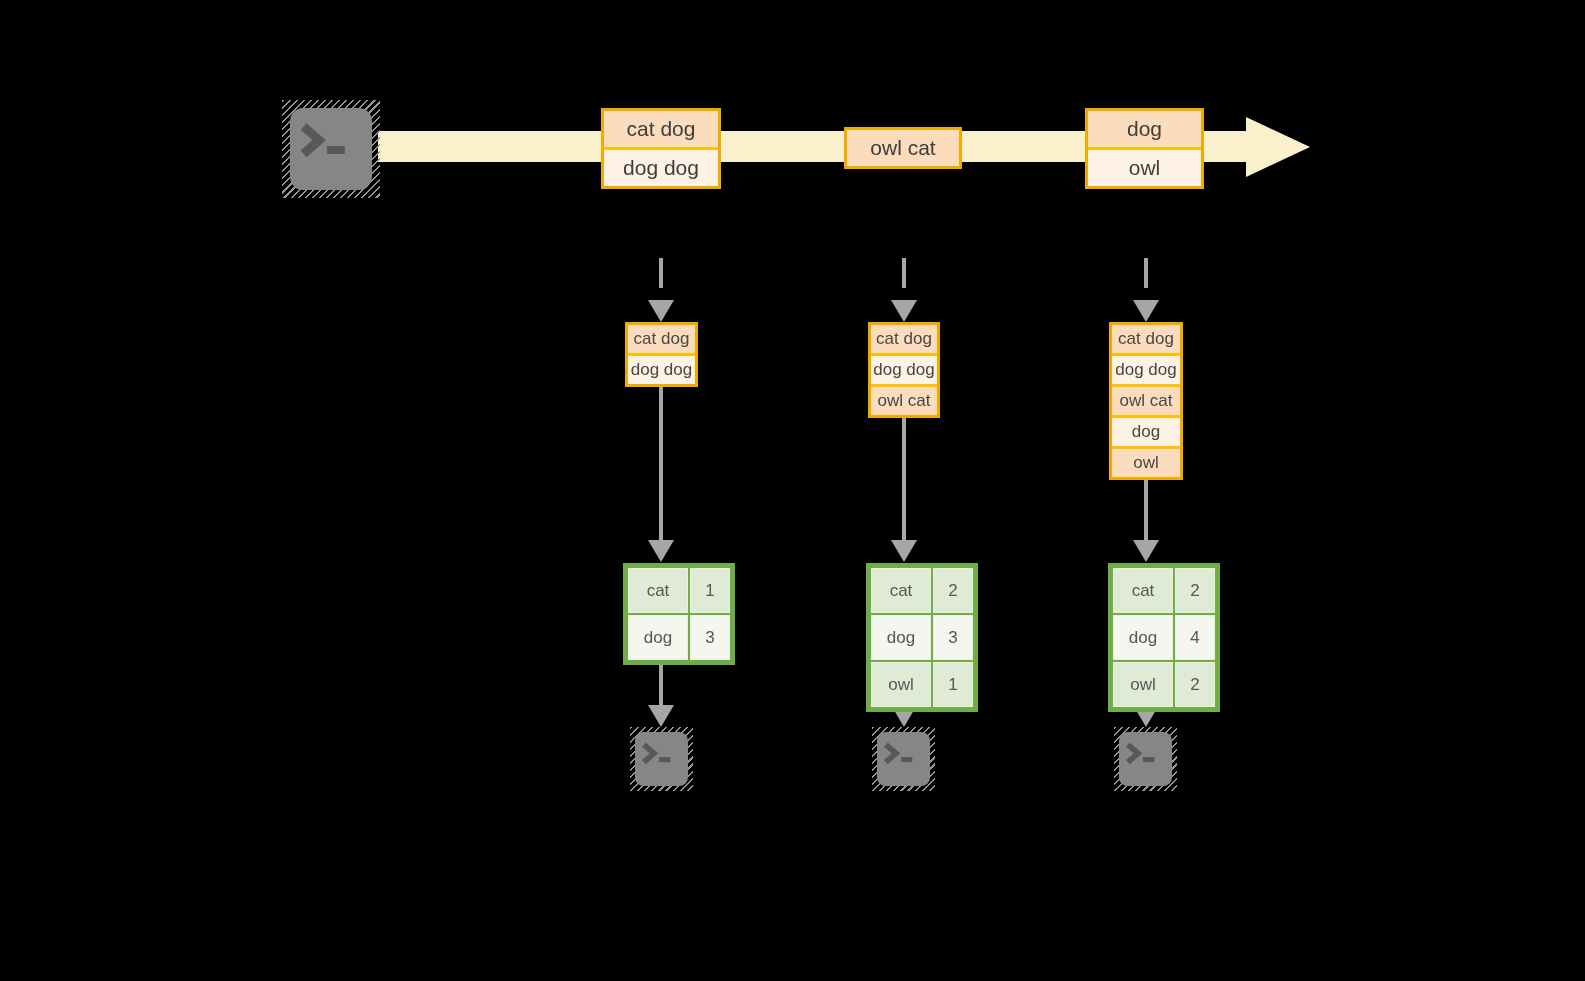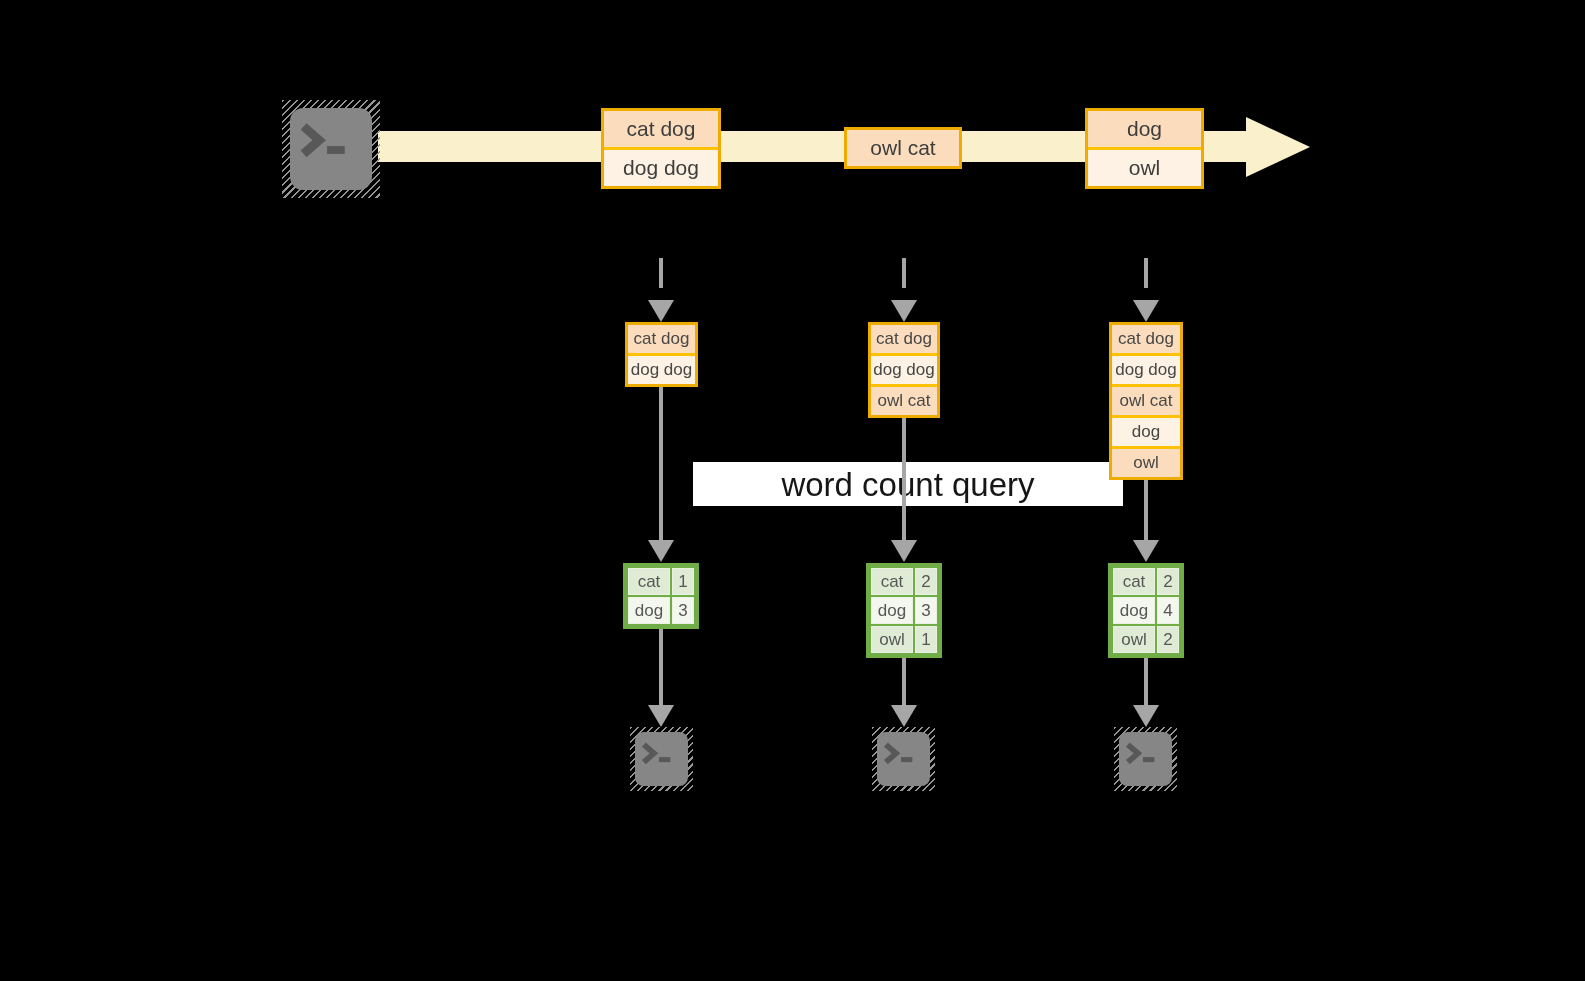--- a/index.html
+++ b/index.html
@@ -36,21 +36,21 @@
          border-top:22px solid #a6a6a6;}
 
   
   .query{left:693px;top:462px;width:430px;height:44px;background:#fff;z-index:1;
          text-align:center;line-height:45px;font-size:33px;color:#161616;}
 
   
   .ctab{border-collapse:separate;border-spacing:2px;background:#70ad47;
         border:3px solid #70ad47;z-index:3;}
   .ctab td{border:1px solid #e9f2e2;font-size:17px;color:#575757;text-align:center;
-           height:25px;padding:0;}
+           height:25px;padding:9px;}
   .ctab td.w{width:40px;}
   .ctab td.n{width:20px;}
   .ctab tr:nth-child(odd) td{background:#dfebd4;}
   .ctab tr:nth-child(even) td{background:#f3f7ee;}
 
   
   .term{z-index:2;background:repeating-linear-gradient(135deg,#969696 0 1.5px,transparent 1.5px 5px);}
   .term-body{position:absolute;left:8%;top:8%;right:8%;bottom:8%;background:#868686;border-radius:16%;}
   .term svg{position:absolute;left:0;top:0;width:100%;height:100%;}
 </style>
@@ -82,21 +82,20 @@
     <div class="brow">owl</div>
   </div>
 
   <div class="abs vdash" style="left:659px;top:258px;height:40px;"></div>
   <div class="abs ahead" style="left:648px;top:300px;"></div>
   <div class="abs vdash" style="left:902px;top:258px;height:40px;"></div>
   <div class="abs ahead" style="left:891px;top:300px;"></div>
   <div class="abs vdash" style="left:1144px;top:258px;height:40px;"></div>
   <div class="abs ahead" style="left:1133px;top:300px;"></div>
 
-  <div class="abs query">word count query</div>
 
   <div class="abs stack" style="left:625px;top:322px;width:73px;">
     <div class="srow">cat dog</div>
     <div class="srow">dog dog</div>
   </div>
   <div class="abs stack" style="left:868px;top:322px;width:72px;">
     <div class="srow">cat dog</div>
     <div class="srow">dog dog</div>
     <div class="srow">owl cat</div>
   </div>

